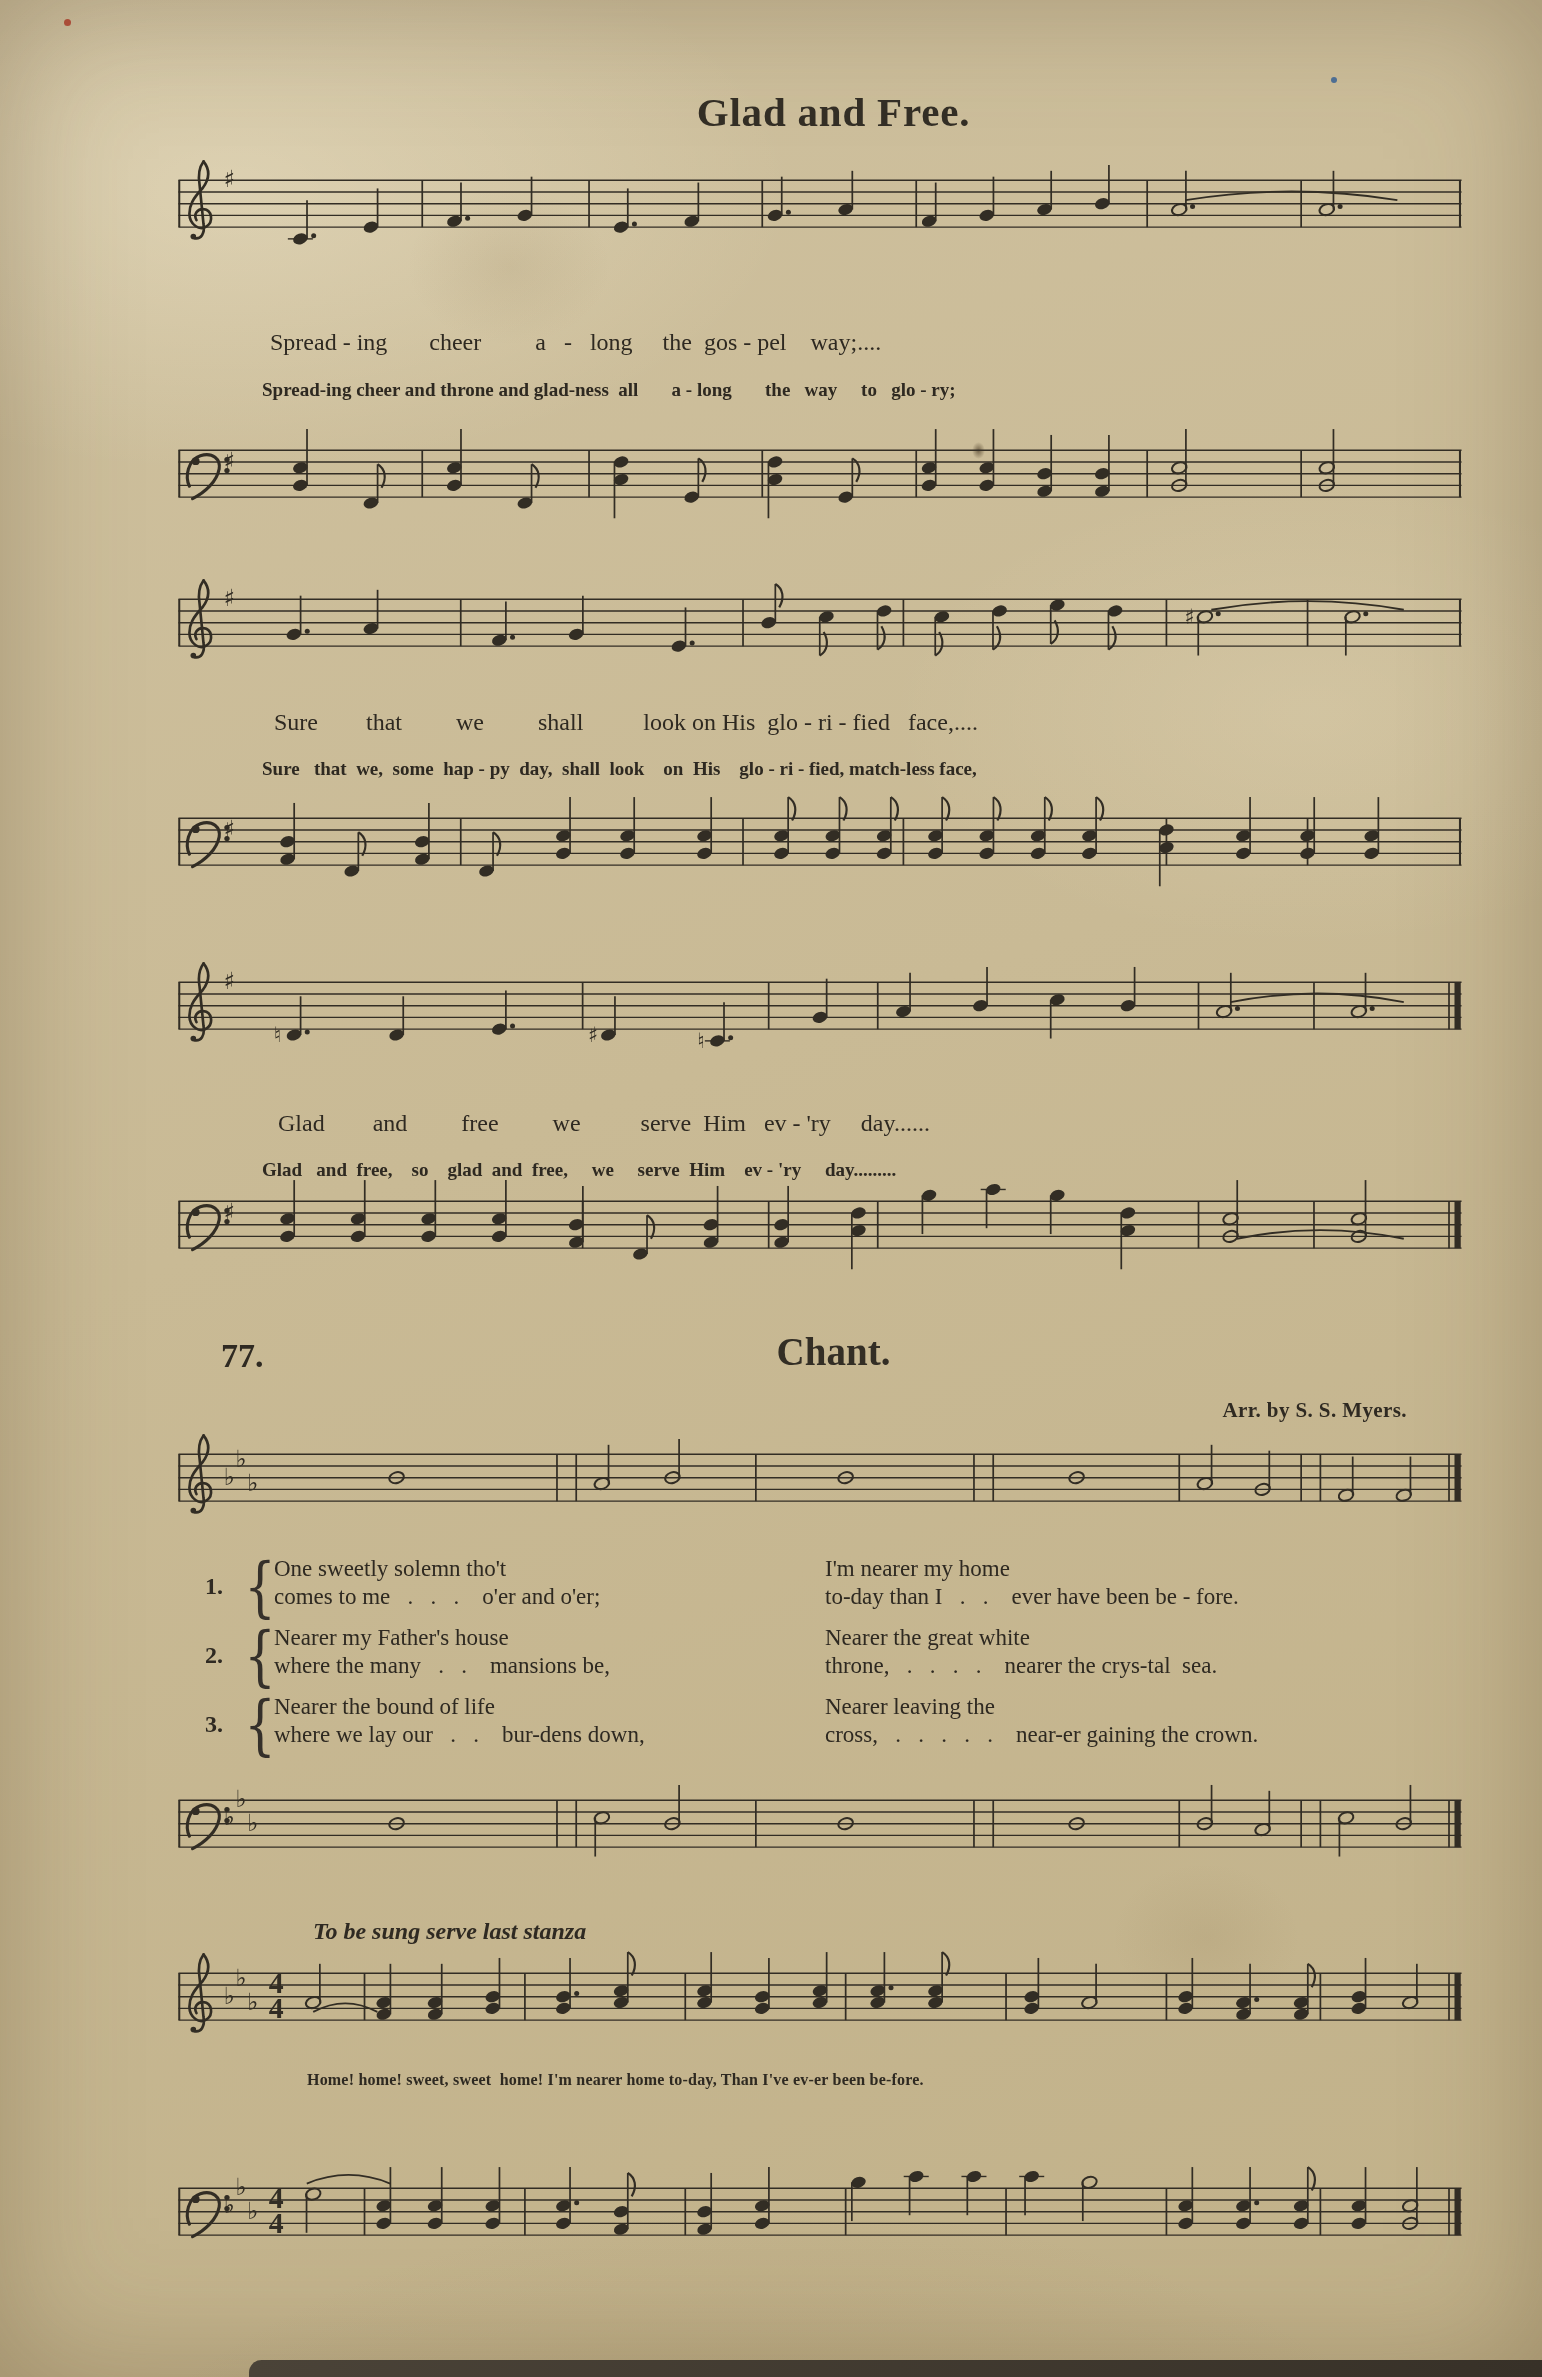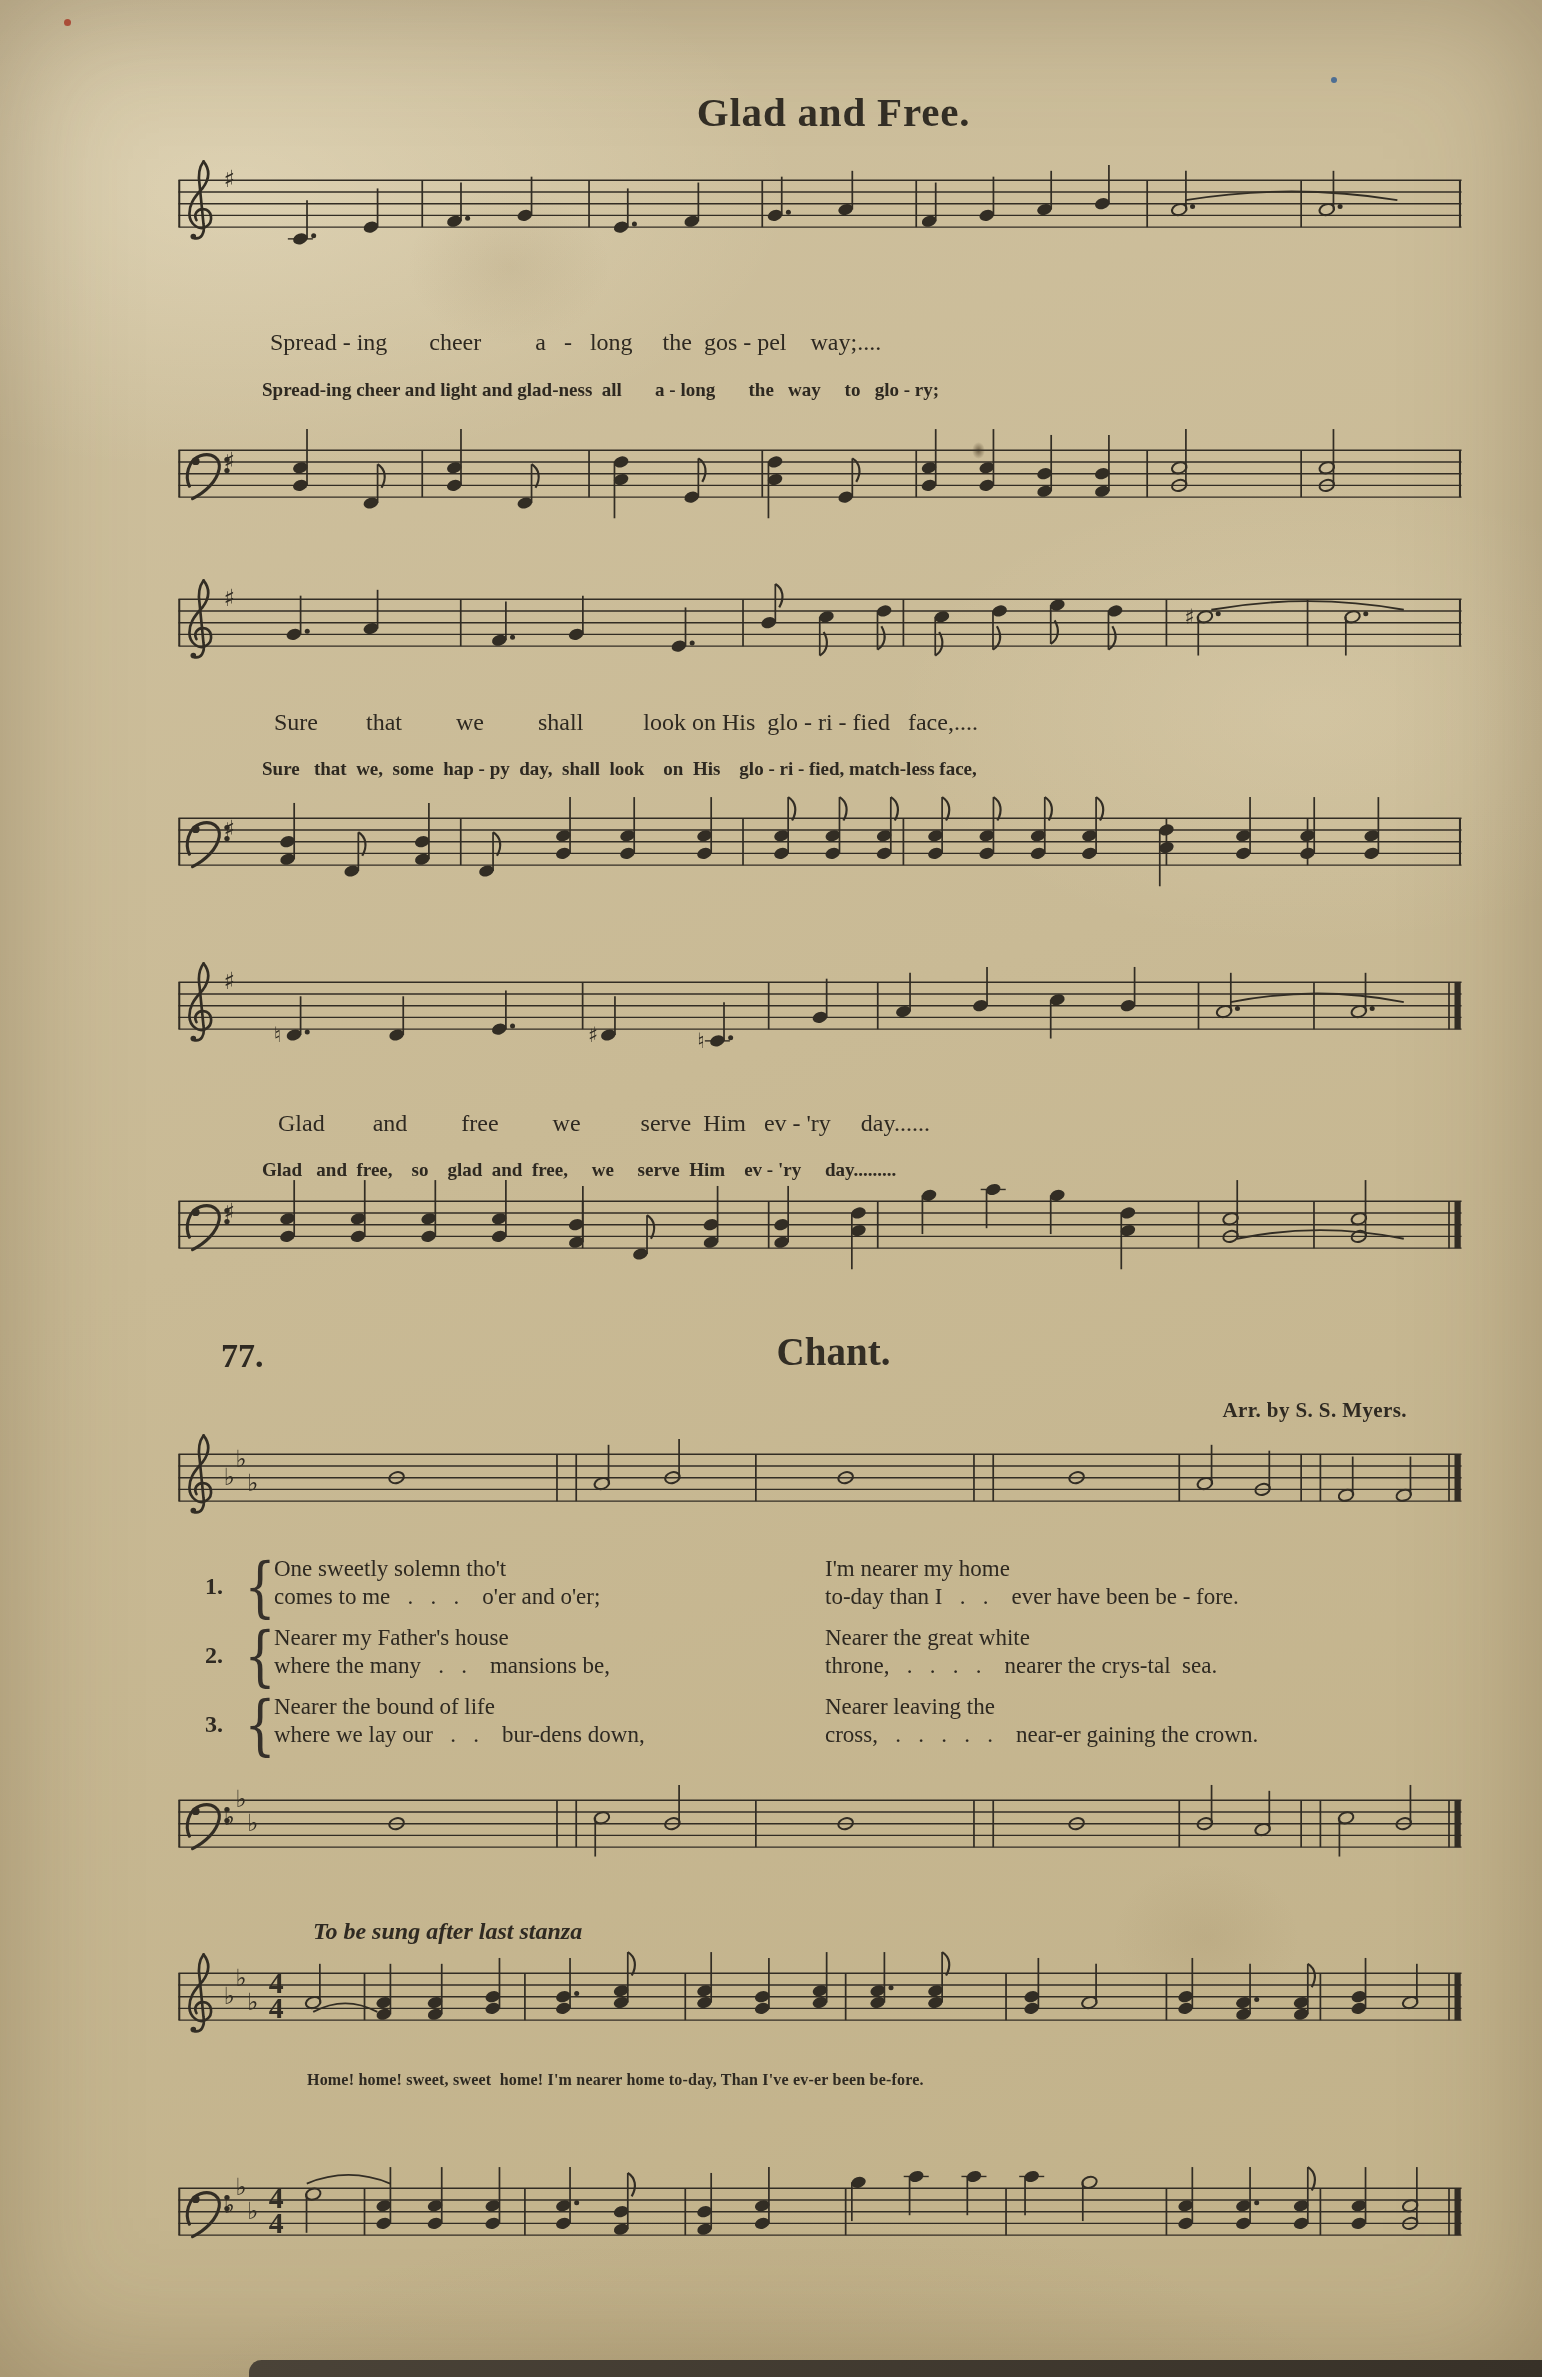--- a/index.html
+++ b/index.html
@@ -107,21 +107,21 @@
         <line x1="1189.3" y1="75" x2="1189.3" y2="25.5" stroke="#322d24" stroke-width="2.2"></line>
         <ellipse cx="1279.2" cy="82.5" rx="9.5" ry="6.8" transform="rotate(-18 1279.2 82.5)" fill="none" stroke="#322d24" stroke-width="2.6"></ellipse>
         <line x1="1287.7" y1="82.5" x2="1287.7" y2="33" stroke="#322d24" stroke-width="2.2"></line>
         <circle cx="1296.2" cy="78.5" r="3.2" fill="#322d24"></circle>
         <ellipse cx="1467.8" cy="82.5" rx="9.5" ry="6.8" transform="rotate(-18 1467.8 82.5)" fill="none" stroke="#322d24" stroke-width="2.6"></ellipse>
         <line x1="1476.3" y1="82.5" x2="1476.3" y2="33" stroke="#322d24" stroke-width="2.2"></line>
         <circle cx="1484.8" cy="78.5" r="3.2" fill="#322d24"></circle>
         <path d="M 1287.4 70.5 Q 1422.7 48.5 1558 70.5" fill="none" stroke="#322d24" stroke-width="2.4"></path>
       </svg></div>
   <div class="lyric lyr-main" id="l1a">Spread - ing       cheer         a   -   long     the  gos - pel    way;....</div>
-  <div class="lyric lyr-sub" id="l1b">Spread-ing cheer and light and glad-ness  all       a - long       the   way     to   glo - ry;</div>
+  <div class="lyric lyr-sub" id="l1b">Spread-ing cheer and throne and glad-ness  all       a - long       the   way     to   glo - ry;</div>
   <div class="staff" id="b1" style="top:415px"><svg viewBox="0 0 1640 170" style="width: 1284px; height: 133px;">
         <line x1="0" y1="45" x2="1640" y2="45" stroke="#322d24" stroke-width="1.8"></line>
         <line x1="0" y1="60" x2="1640" y2="60" stroke="#322d24" stroke-width="1.8"></line>
         <line x1="0" y1="75" x2="1640" y2="75" stroke="#322d24" stroke-width="1.8"></line>
         <line x1="0" y1="90" x2="1640" y2="90" stroke="#322d24" stroke-width="1.8"></line>
         <line x1="0" y1="105" x2="1640" y2="105" stroke="#322d24" stroke-width="1.8"></line>
         <line x1="1" y1="45" x2="1" y2="105" stroke="#322d24" stroke-width="2.6"></line>
         <line x1="311.6" y1="45" x2="311.6" y2="105" stroke="#322d24" stroke-width="2.2"></line>
         <line x1="524.8" y1="45" x2="524.8" y2="105" stroke="#322d24" stroke-width="2.2"></line>
         <line x1="746.2" y1="45" x2="746.2" y2="105" stroke="#322d24" stroke-width="2.2"></line>
@@ -546,21 +546,21 @@
         <ellipse cx="1312" cy="75" rx="9.5" ry="6.8" transform="rotate(-18 1312 75)" fill="none" stroke="#322d24" stroke-width="2.6"></ellipse>
         <line x1="1320.5" y1="75" x2="1320.5" y2="25.5" stroke="#322d24" stroke-width="2.2"></line>
         <ellipse cx="1385.8" cy="82.5" rx="9.5" ry="6.8" transform="rotate(-18 1385.8 82.5)" fill="none" stroke="#322d24" stroke-width="2.6"></ellipse>
         <line x1="1394.3" y1="82.5" x2="1394.3" y2="33" stroke="#322d24" stroke-width="2.2"></line>
         <ellipse cx="1492.4" cy="67.5" rx="9.5" ry="6.8" transform="rotate(-18 1492.4 67.5)" fill="none" stroke="#322d24" stroke-width="2.6"></ellipse>
         <line x1="1483.9" y1="67.5" x2="1483.9" y2="117" stroke="#322d24" stroke-width="2.2"></line>
         <ellipse cx="1566.2" cy="75" rx="9.5" ry="6.8" transform="rotate(-18 1566.2 75)" fill="none" stroke="#322d24" stroke-width="2.6"></ellipse>
         <line x1="1574.7" y1="75" x2="1574.7" y2="25.5" stroke="#322d24" stroke-width="2.2"></line>
       </svg></div>
 
-  <div class="abs" id="direction">To be sung after last stanza</div>
+  <div class="abs" id="direction">To be sung serve last stanza</div>
   <div class="staff" id="f1" style="top:1938px"><svg viewBox="0 0 1640 170" style="width: 1284px; height: 133px;">
         <line x1="0" y1="45" x2="1640" y2="45" stroke="#322d24" stroke-width="1.8"></line>
         <line x1="0" y1="60" x2="1640" y2="60" stroke="#322d24" stroke-width="1.8"></line>
         <line x1="0" y1="75" x2="1640" y2="75" stroke="#322d24" stroke-width="1.8"></line>
         <line x1="0" y1="90" x2="1640" y2="90" stroke="#322d24" stroke-width="1.8"></line>
         <line x1="0" y1="105" x2="1640" y2="105" stroke="#322d24" stroke-width="1.8"></line>
         <line x1="1" y1="45" x2="1" y2="105" stroke="#322d24" stroke-width="2.6"></line>
         <line x1="237.79999999999998" y1="45" x2="237.79999999999998" y2="105" stroke="#322d24" stroke-width="2.2"></line>
         <line x1="442.8" y1="45" x2="442.8" y2="105" stroke="#322d24" stroke-width="2.2"></line>
         <line x1="647.8000000000001" y1="45" x2="647.8000000000001" y2="105" stroke="#322d24" stroke-width="2.2"></line>

